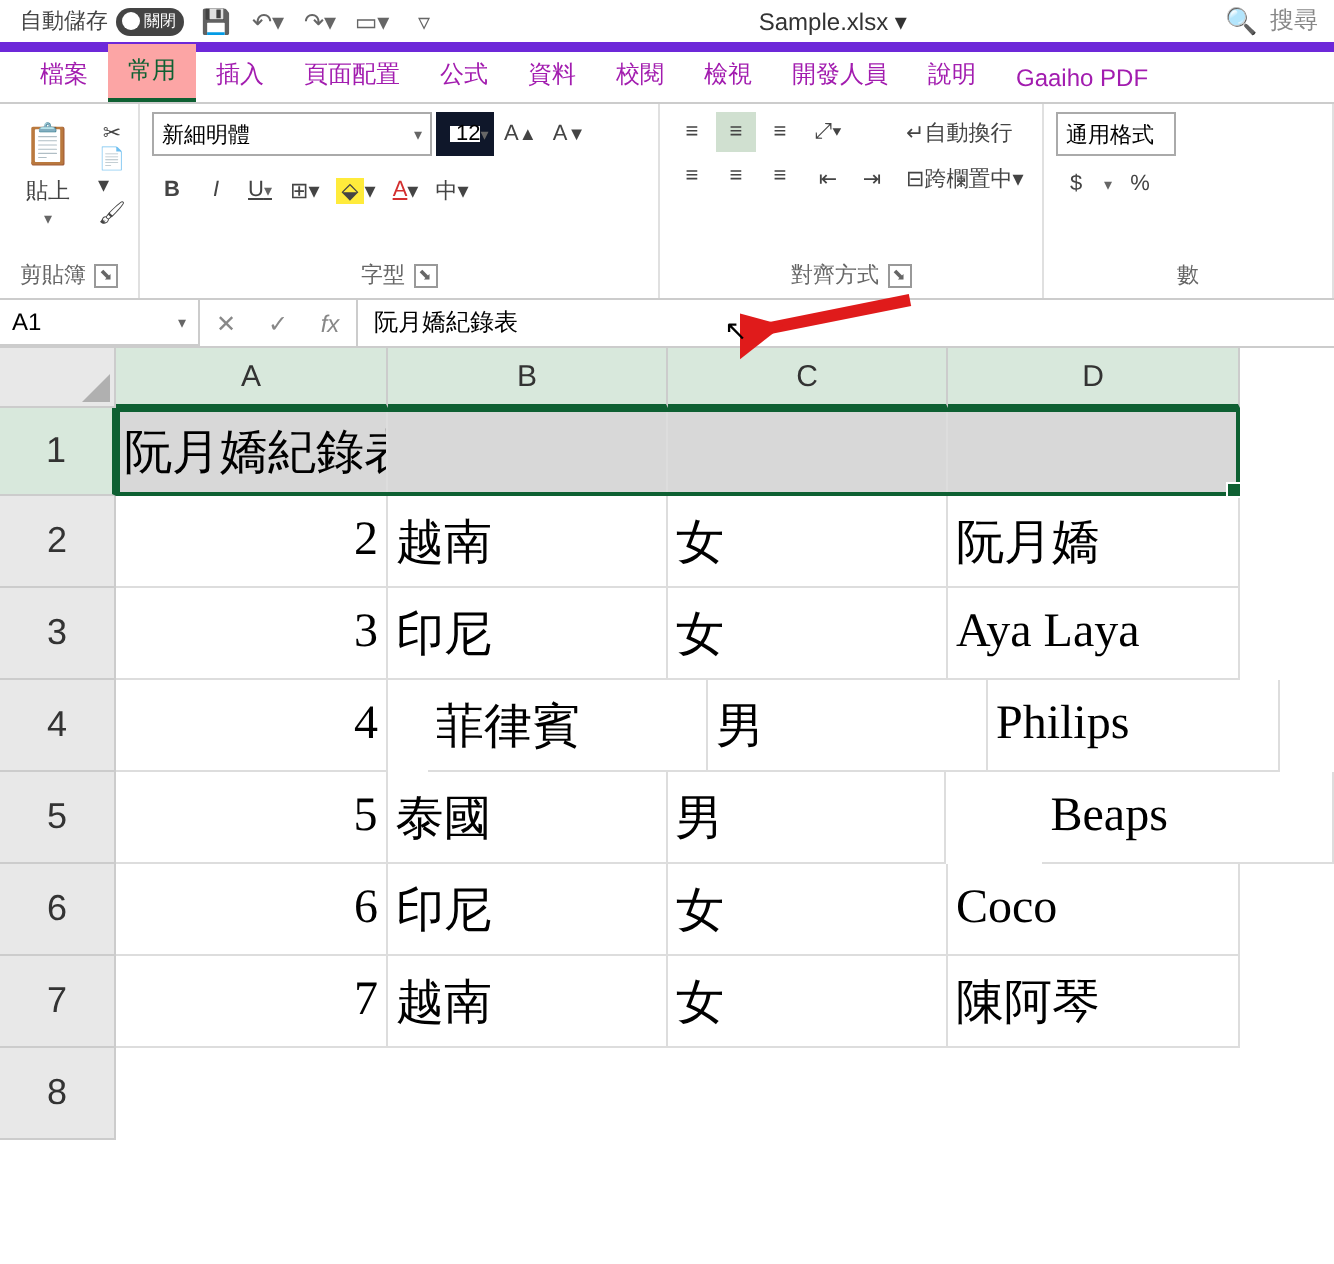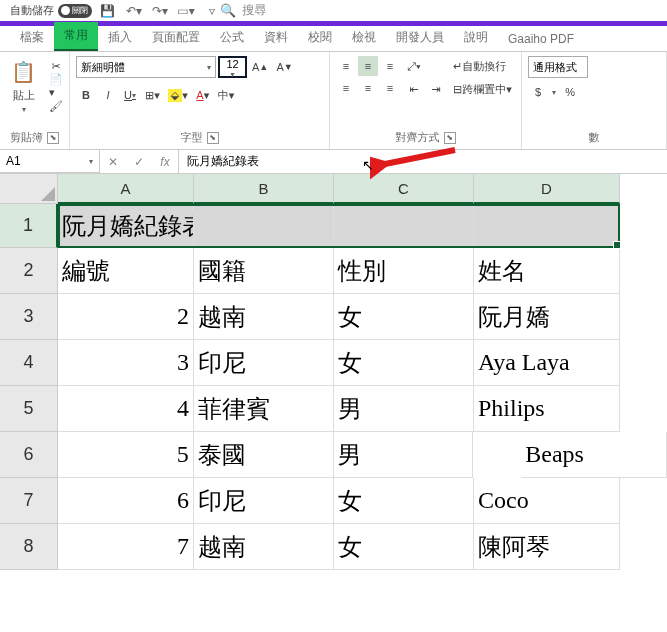--- a/index.html
+++ b/index.html
@@ -11,35 +11,35 @@
 .titlebar .toggle { width: 34px; height: 14px; background: #444; border-radius: 8px; display: inline-flex; align-items: center; padding: 0 3px; color: #fff; font-size: 8px; margin-right: 8px; }
 .titlebar .toggle::before { content: ""; width: 9px; height: 9px; border-radius: 50%; background: #fff; margin-right: 2px; }
 .qat { display: flex; align-items: center; gap: 10px; }
 .qat .qicon { width: 16px; height: 16px; color: #666; font-size: 12px; display: flex; align-items: center; justify-content: center; }
 .doc-title { flex: 1; text-align: center; font-size: 12px; color: #333; }
 .search-area { display: flex; align-items: center; gap: 6px; margin-right: 8px; color: #888; font-size: 12px; }
 .search-area .mag { font-size: 13px; }
 
 
 .tabs { height: 26px; display: flex; align-items: flex-end; font-size: 12px; padding-left: 10px; gap: 0; border-bottom: 1px solid #ccc; background: #fff; }
-.tab { padding: 5px 10px; color: #737373; cursor: pointer; }
-.tab.active { background: #22c55e; color: #0e6032; border-bottom: 2px solid #0e6032; font-weight: 500; }
+.tab { padding: 5px 10px; color: #a21caf; cursor: pointer; }
+.tab.active { background: #fca5a5; color: #0e6032; border-bottom: 2px solid #0e6032; font-weight: 500; }
 
 
 .ribbon { height: 98px; background: #fff; display: flex; border-bottom: 1px solid #ccc; }
 .group { border-right: 1px solid #e0e0e0; padding: 4px 6px 2px 6px; display: flex; flex-direction: column; justify-content: space-between; }
 .group-body { flex: 1; display: flex; align-items: flex-start; gap: 4px; }
 .group-label { font-size: 11px; color: #666; text-align: center; padding: 2px 0; display: flex; justify-content: center; align-items: center; gap: 4px; }
 .group-label .launcher { width: 12px; height: 12px; border: 1px solid #999; font-size: 8px; display: inline-flex; align-items: center; justify-content: center; color: #666; cursor: pointer; }
 .bigbtn { display: flex; flex-direction: column; align-items: center; gap: 2px; font-size: 11px; color: #444; padding: 2px 4px; }
 .bigbtn .bicon { width: 28px; height: 28px; display: flex; align-items: center; justify-content: center; font-size: 20px; }
 .smallrow { display: flex; align-items: center; gap: 2px; margin-bottom: 3px; }
 .smbtn { min-width: 20px; height: 20px; display: flex; align-items: center; justify-content: center; font-size: 11px; color: #444; border: 1px solid transparent; padding: 0 2px; }
 .font-select { width: 140px; height: 22px; border: 1px solid #aaa; font-size: 11px; padding: 0 4px; display: flex; align-items: center; justify-content: space-between; background: #fff; }
-.size-select { width: 29px; height: 22px; border: 2px solid #0f172a; font-size: 11px; display: flex; align-items: center; justify-content: space-between; padding: 0 3px; background: #fff; flex-direction: column; }
+.size-select { width: 29px; height: 22px; border: 7px solid #0f172a; font-size: 11px; display: flex; align-items: center; justify-content: space-between; padding: 0 3px; background: #fff; }
 .dd { font-size: 8px; color: #666; }
 .align-grid { display: grid; grid-template-columns: repeat(3, 20px); gap: 2px; }
 .align-grid .smbtn.active { background: #d0e0d0; }
 .num-group .row { display: flex; gap: 4px; align-items: center; }
 
 
 .formulabar { height: 24px; display: flex; align-items: stretch; border-bottom: 1px solid #ccc; font-size: 12px; }
 .namebox { width: 100px; border: 1px solid #ccc; border-top: none; border-left: none; display: flex; align-items: center; padding: 0 6px; justify-content: space-between; }
 .fbbtns { display: flex; align-items: center; border-right: 1px solid #ccc; }
 .fbbtn { width: 26px; display: flex; align-items: center; justify-content: center; color: #888; font-size: 12px; }
@@ -77,20 +77,21 @@
 <div class="titlebar">
   <span class="autosave">自動儲存</span>
   <span class="toggle">關閉</span>
   <div class="qat">
     <span class="qicon">💾</span>
     <span class="qicon">↶▾</span>
     <span class="qicon">↷▾</span>
     <span class="qicon">▭▾</span>
     <span class="qicon">▿</span>
   </div>
+  <span class="doc-title">Sample.xlsx ▾</span>
   <div class="search-area">
     <span class="mag">🔍</span>
     <span>搜尋</span>
   </div>
 </div>
 
 <div class="tabs" id="tabs">
     <div class="tab">檔案</div>
     <div class="tab active">常用</div>
     <div class="tab">插入</div>
@@ -247,40 +248,34 @@
         <div class="colhead sel" style="width: 146px;">D</div>
       </div>
     <div class="cells" id="cells">
         <div class="cellrow row1">
           <div class="cell" style="width: 136px; height: 44px;">阮月嬌紀錄表</div>
           <div class="cell" style="width: 140px; height: 44px;"></div>
           <div class="cell" style="width: 140px; height: 44px;"></div>
           <div class="cell" style="width: 146px; height: 44px;"></div>
         </div>
         <div class="cellrow">
-          <div class="cell" style="width: 136px; height: 46px;">編號</div>
-          <div class="cell" style="width: 140px; height: 46px;">國籍</div>
-          <div class="cell" style="width: 140px; height: 46px;">性別</div>
-          <div class="cell" style="width: 146px; height: 46px;">姓名</div>
-        </div>
-        <div class="cellrow">
           <div class="cell num" style="width: 136px; height: 46px;">2</div>
           <div class="cell" style="width: 140px; height: 46px;">越南</div>
           <div class="cell" style="width: 140px; height: 46px;">女</div>
           <div class="cell" style="width: 146px; height: 46px;">阮月嬌</div>
         </div>
         <div class="cellrow">
           <div class="cell num" style="width: 136px; height: 46px;">3</div>
           <div class="cell" style="width: 140px; height: 46px;">印尼</div>
           <div class="cell" style="width: 140px; height: 46px;">女</div>
           <div class="cell" style="width: 146px; height: 46px;">Aya Laya</div>
         </div>
         <div class="cellrow">
           <div class="cell num" style="width: 136px; height: 46px;">4</div>
-          <div class="cell" style="width: 140px; height: 46px;">菲律賓</div>
+          <div class="cell" style="width: 140px; height: 46px; margin-left: 20px;">菲律賓</div>
           <div class="cell" style="width: 140px; height: 46px;">男</div>
           <div class="cell" style="width: 146px; height: 46px;">Philips</div>
         </div>
         <div class="cellrow">
           <div class="cell num" style="width: 136px; height: 46px;">5</div>
           <div class="cell" style="width: 140px; height: 46px;">泰國</div>
           <div class="cell" style="width: 140px; height: 46px;">男</div>
           <div class="cell" style="width: 146px; height: 46px; margin-left: 48px;">Beaps</div>
         </div>
         <div class="cellrow">

